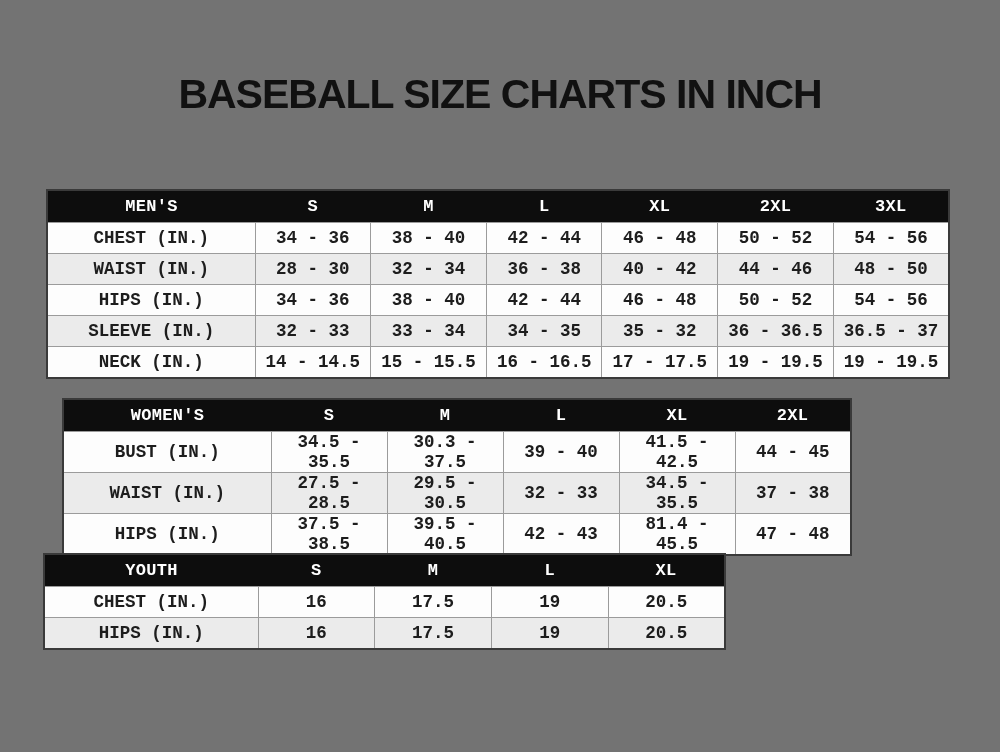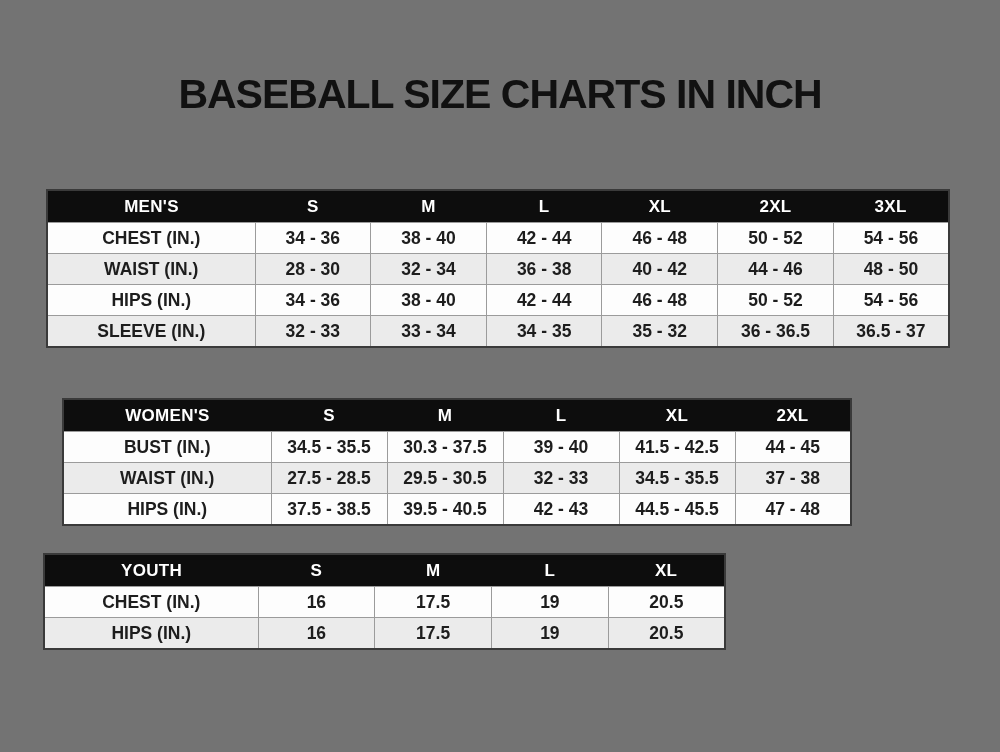--- a/index.html
+++ b/index.html
@@ -26,21 +26,21 @@
   }
   .table-wrap { position: absolute; }
   .tbl-mens   { left: 46px; top: 189px; width: 904px; }
   .tbl-womens { left: 62px; top: 398px; width: 790px; }
   .tbl-youth  { left: 43px; top: 553px; width: 683px; }
 
   table.size-table {
     border-collapse: collapse;
     table-layout: fixed;
     width: 100%;
-    font-family: Liberation Sans, sans-serif;
+    font-family: Liberation Mono, monospace;
     font-weight: bold;
     color: #1d1d1d;
     border: 2px solid #3a3a3a;
   }
   .tbl-mens   col.label-col { width: 208px; }
   .tbl-womens col.label-col { width: 208px; }
   .tbl-youth  col.label-col { width: 214px; }
 
   table.size-table th {
     background: #0d0d0d;
@@ -121,20 +121,29 @@
           </tr>
           <tr>
             <td>SLEEVE (IN.)</td>
             <td>32 - 33</td>
             <td>33 - 34</td>
             <td>34 - 35</td>
             <td>35 - 32</td>
             <td>36 - 36.5</td>
             <td>36.5 - 37</td>
           </tr>
+          <tr>
+            <td>NECK (IN.)</td>
+            <td>14 - 14.5</td>
+            <td>15 - 15.5</td>
+            <td>16 - 16.5</td>
+            <td>17 - 17.5</td>
+            <td>19 - 19.5</td>
+            <td>19 - 19.5</td>
+          </tr>
         </tbody>
       </table>
     </div>
   <div class="table-wrap tbl-womens">
       <table class="size-table">
         <colgroup>
           <col class="label-col">
           <col>
           <col>
           <col>
@@ -166,21 +175,21 @@
             <td>29.5 - 30.5</td>
             <td>32 - 33</td>
             <td>34.5 - 35.5</td>
             <td>37 - 38</td>
           </tr>
           <tr>
             <td>HIPS (IN.)</td>
             <td>37.5 - 38.5</td>
             <td>39.5 - 40.5</td>
             <td>42 - 43</td>
-            <td>44.5 - 45.5</td>
+            <td>81.4 - 45.5</td>
             <td>47 - 48</td>
           </tr>
         </tbody>
       </table>
     </div>
   <div class="table-wrap tbl-youth">
       <table class="size-table">
         <colgroup>
           <col class="label-col">
           <col>

